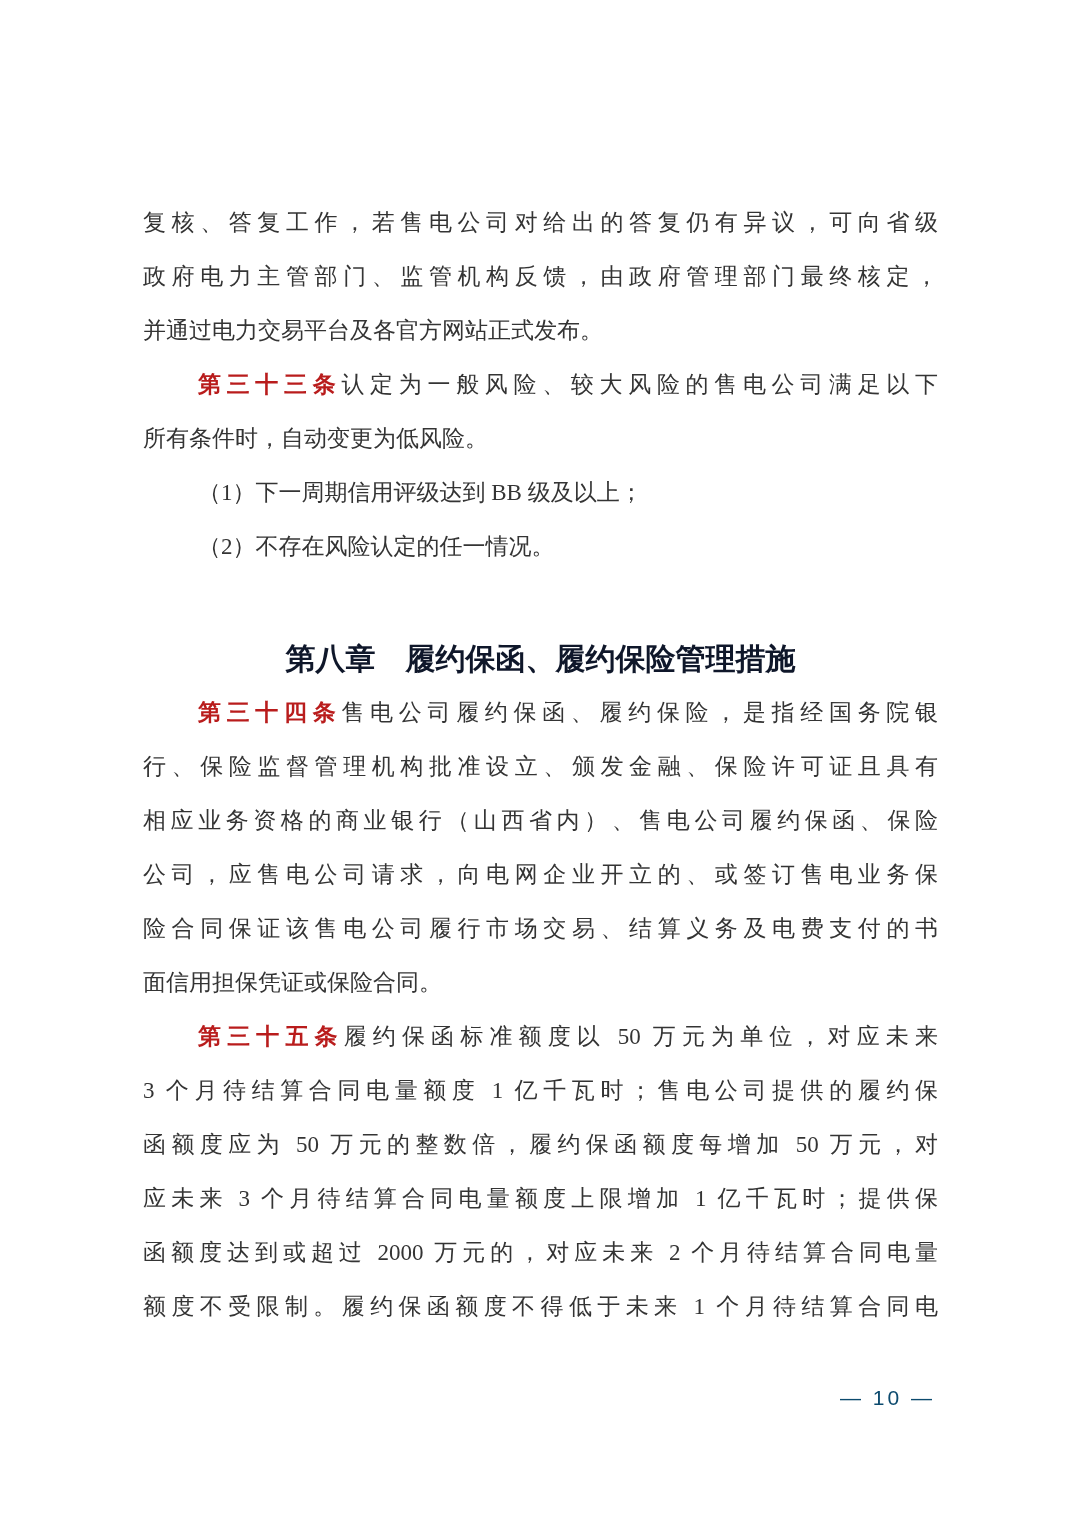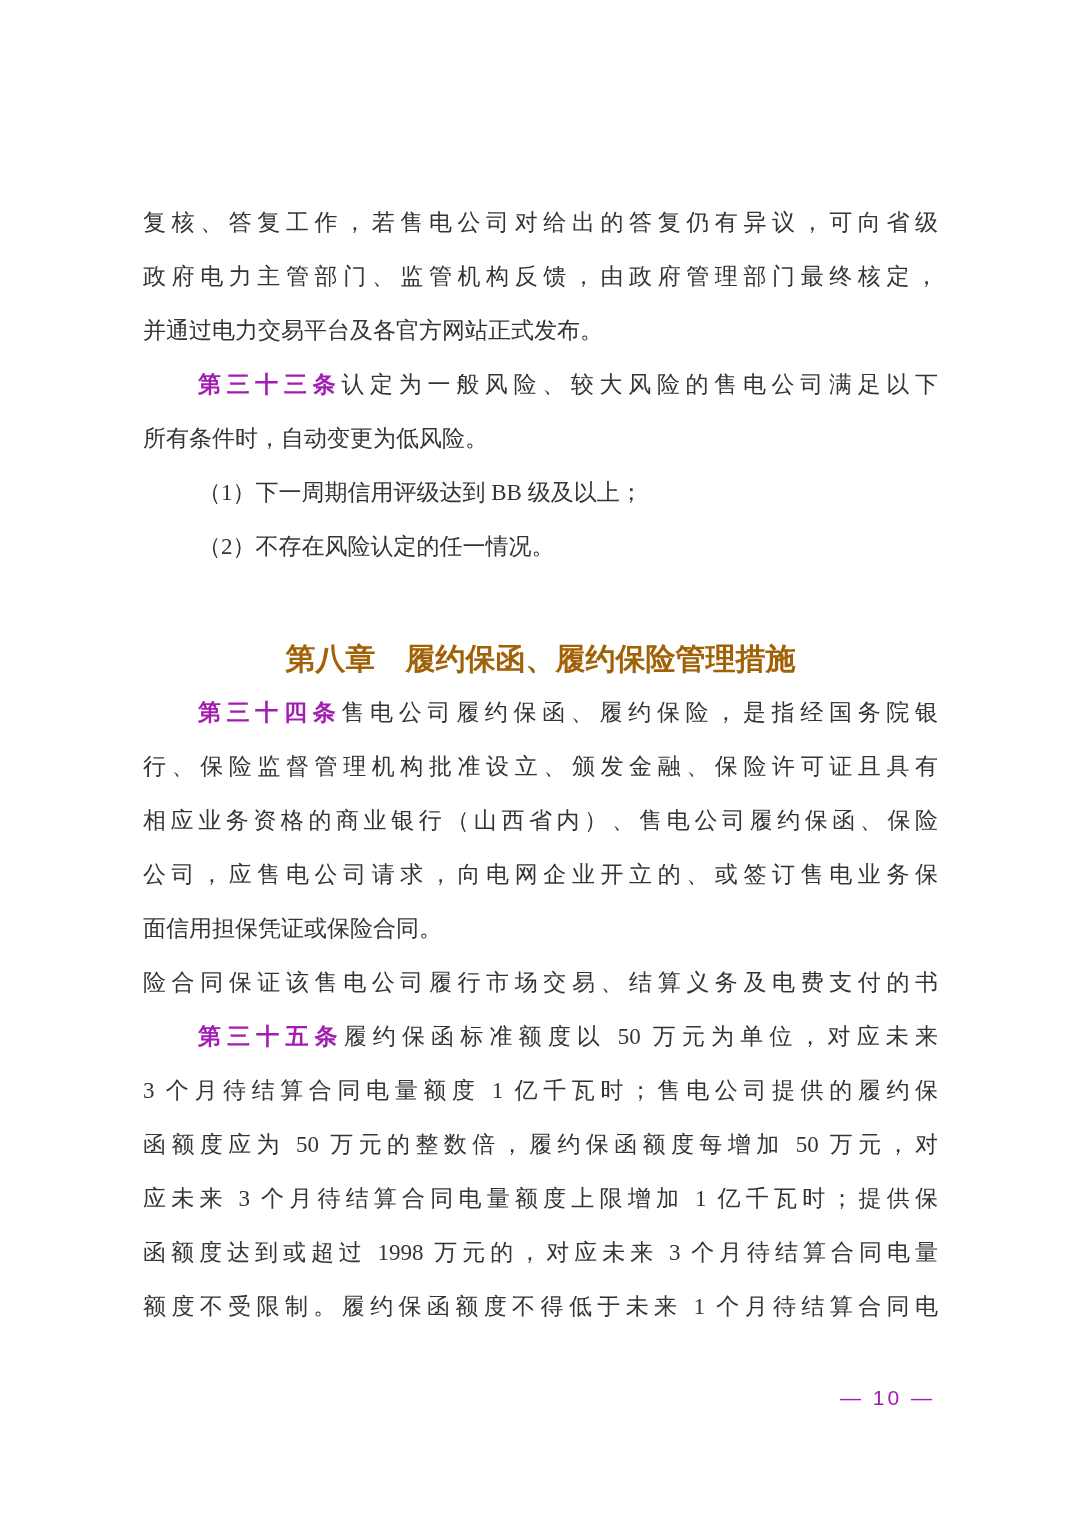--- a/index.html
+++ b/index.html
@@ -34,42 +34,42 @@
     overflow: hidden;
   }
   .line.fill {
     text-align-last: justify;
   }
   .line.indent {
     padding-left: 55px;
   }
   .lead {
     font-weight: 700;
-    color: #a21caf;
+    color: #b91c1c;
   }
   .spacer {
     height: 58px;
   }
   .heading {
     font-family: "Liberation Sans", "DejaVu Sans", sans-serif;
     font-weight: 700;
     font-size: 30px;
-    color: #a16207;
+    color: #0f172a;
     text-align: center;
     text-align-last: center;
     padding-left: 0;
   }
   .footer {
     position: absolute;
     top: 1383px;
     right: 145px;
     font-family: "Liberation Sans", "DejaVu Sans", sans-serif;
     font-size: 21px;
     line-height: 30px;
-    color: #a21caf;
+    color: #0c4a6e;
     letter-spacing: 3px;
     white-space: pre;
   }
 </style>
 </head>
 <body>
 
 <div class="page">
   <div class="textcol">
 
@@ -83,26 +83,26 @@
     <div class="line indent">（2）不存在风险认定的任一情况。</div>
 
     <div class="spacer"></div>
 
     <div class="line heading">第八章　履约保函、履约保险管理措施</div>
 
     <div class="line fill indent"><b class="lead">第三十四条</b><span>售电公司履约保函、履约保险，是指经国务院银</span></div>
     <div class="line fill">行、保险监督管理机构批准设立、颁发金融、保险许可证且具有</div>
     <div class="line fill">相应业务资格的商业银行（山西省内）、售电公司履约保函、保险</div>
     <div class="line fill">公司，应售电公司请求，向电网企业开立的、或签订售电业务保</div>
+    <div class="line fill">险合同保证该售电公司履行市场交易、结算义务及电费支付的书</div>
     <div class="line">面信用担保凭证或保险合同。</div>
-    <div class="line fill">险合同保证该售电公司履行市场交易、结算义务及电费支付的书</div>
 
     <div class="line fill indent"><b class="lead">第三十五条</b><span>履约保函标准额度以 50 万元为单位，对应未来</span></div>
     <div class="line fill">3 个月待结算合同电量额度 1 亿千瓦时；售电公司提供的履约保</div>
     <div class="line fill">函额度应为 50 万元的整数倍，履约保函额度每增加 50 万元，对</div>
     <div class="line fill">应未来 3 个月待结算合同电量额度上限增加 1 亿千瓦时；提供保</div>
-    <div class="line fill">函额度达到或超过 1998 万元的，对应未来 3 个月待结算合同电量</div>
+    <div class="line fill">函额度达到或超过 2000 万元的，对应未来 2 个月待结算合同电量</div>
     <div class="line fill">额度不受限制。履约保函额度不得低于未来 1 个月待结算合同电</div>
 
   </div>
 
   <div class="footer">— 10 —</div>
 </div>
 
 </body></html>

